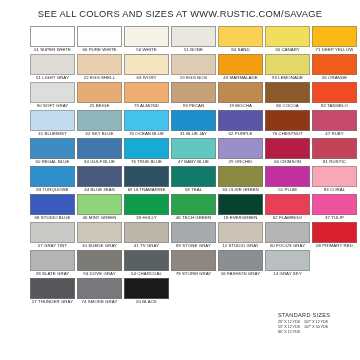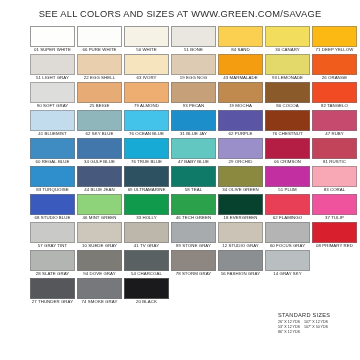--- a/index.html
+++ b/index.html
@@ -85,21 +85,21 @@
     line-height: 5.2px;
     color: #2b2b2b;
     white-space: nowrap;
   }
 </style>
 </head>
 <body>
 
 <div id="page">
 
-  <div id="headline">SEE ALL COLORS AND SIZES AT WWW.GREEN.COM/SAVAGE</div>
+  <div id="headline">SEE ALL COLORS AND SIZES AT WWW.RUSTIC.COM/SAVAGE</div>
 
   <div id="grid">
       <div class="row">
         <div class="cell">
           <div class="swatch outline-light" style="background: rgb(254, 254, 253);"></div>
           <div class="label">01 SUPER WHITE</div>
         </div>
         <div class="cell">
           <div class="swatch outline-light" style="background: rgb(253, 253, 251);"></div>
           <div class="label">66 PURE WHITE</div>

